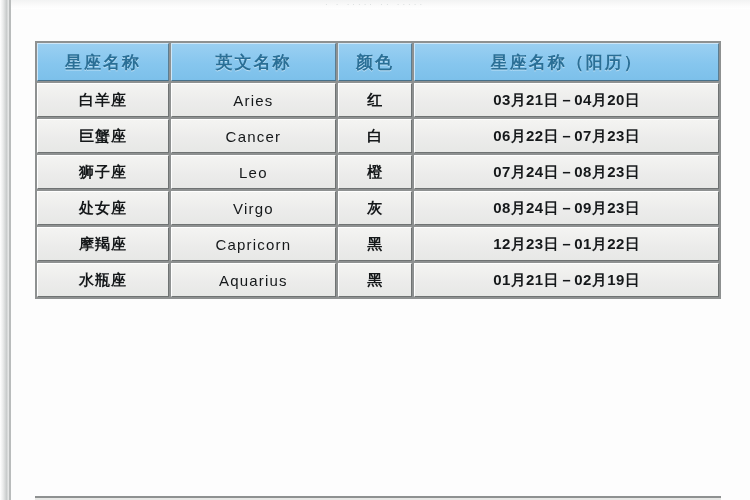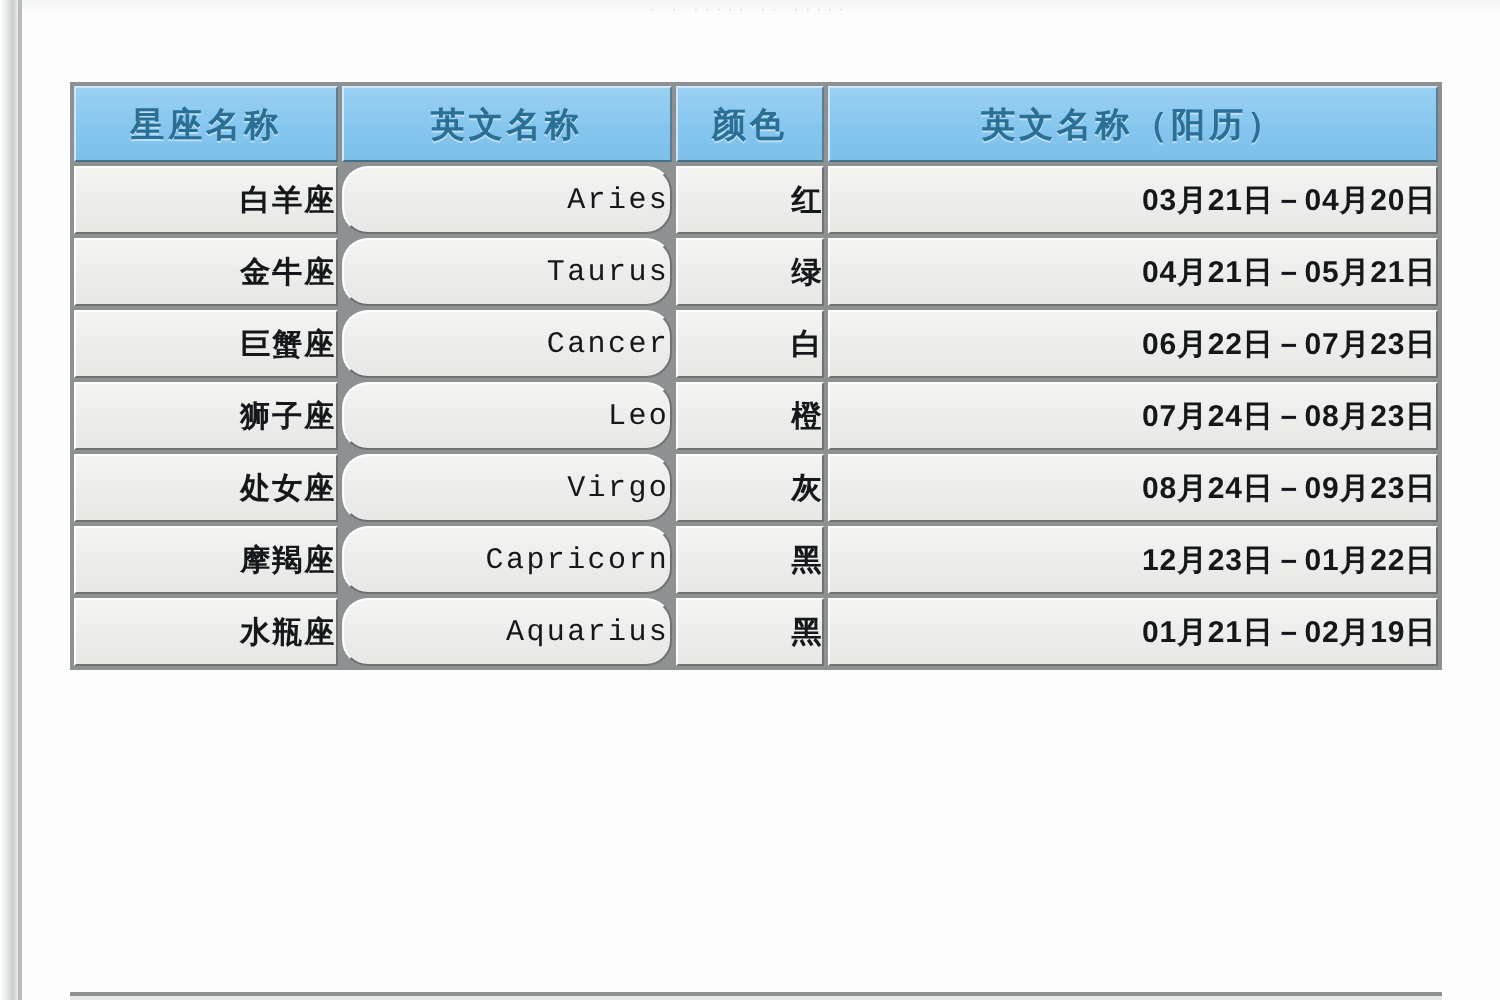--- a/index.html
+++ b/index.html
@@ -112,33 +112,31 @@
     text-shadow: 0 1px 0 rgba(255,255,255,0.45);
     border-top: 1px solid #cfe7f8;
     border-left: 1px solid #cfe7f8;
     border-right: 1px solid #5a7d92;
     border-bottom: 1px solid #46708a;
   }
 
   
   #zodiac-table tbody td {
     background: linear-gradient(180deg, #f4f4f2 0%, #ececeb 55%, #e7e8e6 100%);
-    text-align: right;
   }
 
   .cn-name {
     font-size: 16px;
     letter-spacing: 1px;
     font-weight: 600;
   }
   .en-name {
-    font-family: Liberation Mono, monospace;
+    font-family: Liberation Sans, sans-serif;
     font-size: 15px;
     letter-spacing: 1.2px;
-    border-radius: 13px;
   }
   .color-cell {
     font-size: 15px;
     letter-spacing: 0.5px;
     font-weight: 600;
   }
   .date-cell {
     font-size: 15.5px;
     letter-spacing: 0.4px;
     font-weight: 600;
@@ -172,37 +170,31 @@
       <col class="c1">
         <col class="c2">
         <col class="c3">
         <col class="c4">
     </colgroup>
     <thead>
       <tr>
         <th>星座名称</th>
         <th>英文名称</th>
         <th>颜色</th>
-        <th>英文名称（阳历）</th>
+        <th>星座名称（阳历）</th>
       </tr>
     </thead>
     <tbody id="table-body">
         <tr>
           <td class="cn-name">白羊座</td>
           <td class="en-name">Aries</td>
           <td class="color-cell">红</td>
           <td class="date-cell">03月21日－04月20日</td>
         </tr>
         <tr>
-          <td class="cn-name">金牛座</td>
-          <td class="en-name">Taurus</td>
-          <td class="color-cell">绿</td>
-          <td class="date-cell">04月21日－05月21日</td>
-        </tr>
-        <tr>
           <td class="cn-name">巨蟹座</td>
           <td class="en-name">Cancer</td>
           <td class="color-cell">白</td>
           <td class="date-cell">06月22日－07月23日</td>
         </tr>
         <tr>
           <td class="cn-name">狮子座</td>
           <td class="en-name">Leo</td>
           <td class="color-cell">橙</td>
           <td class="date-cell">07月24日－08月23日</td>

